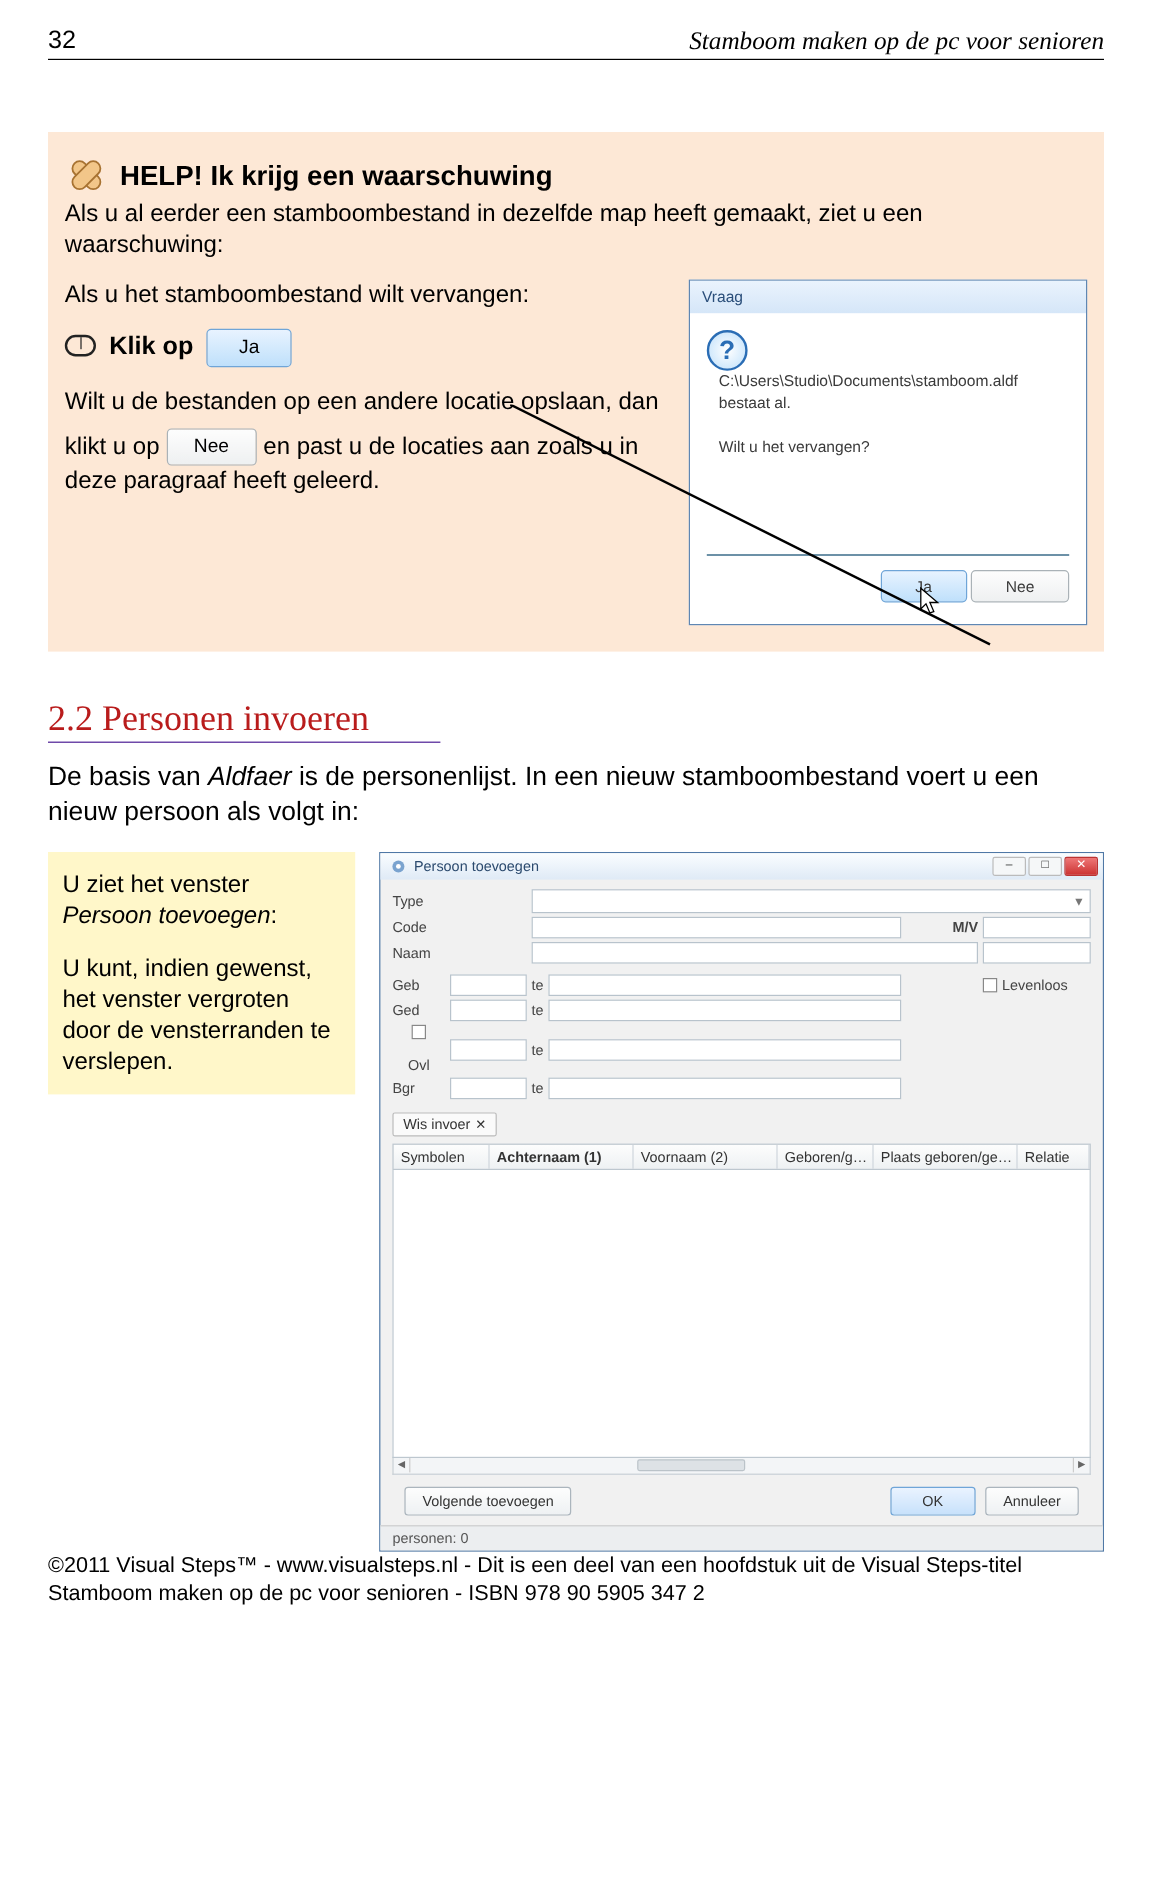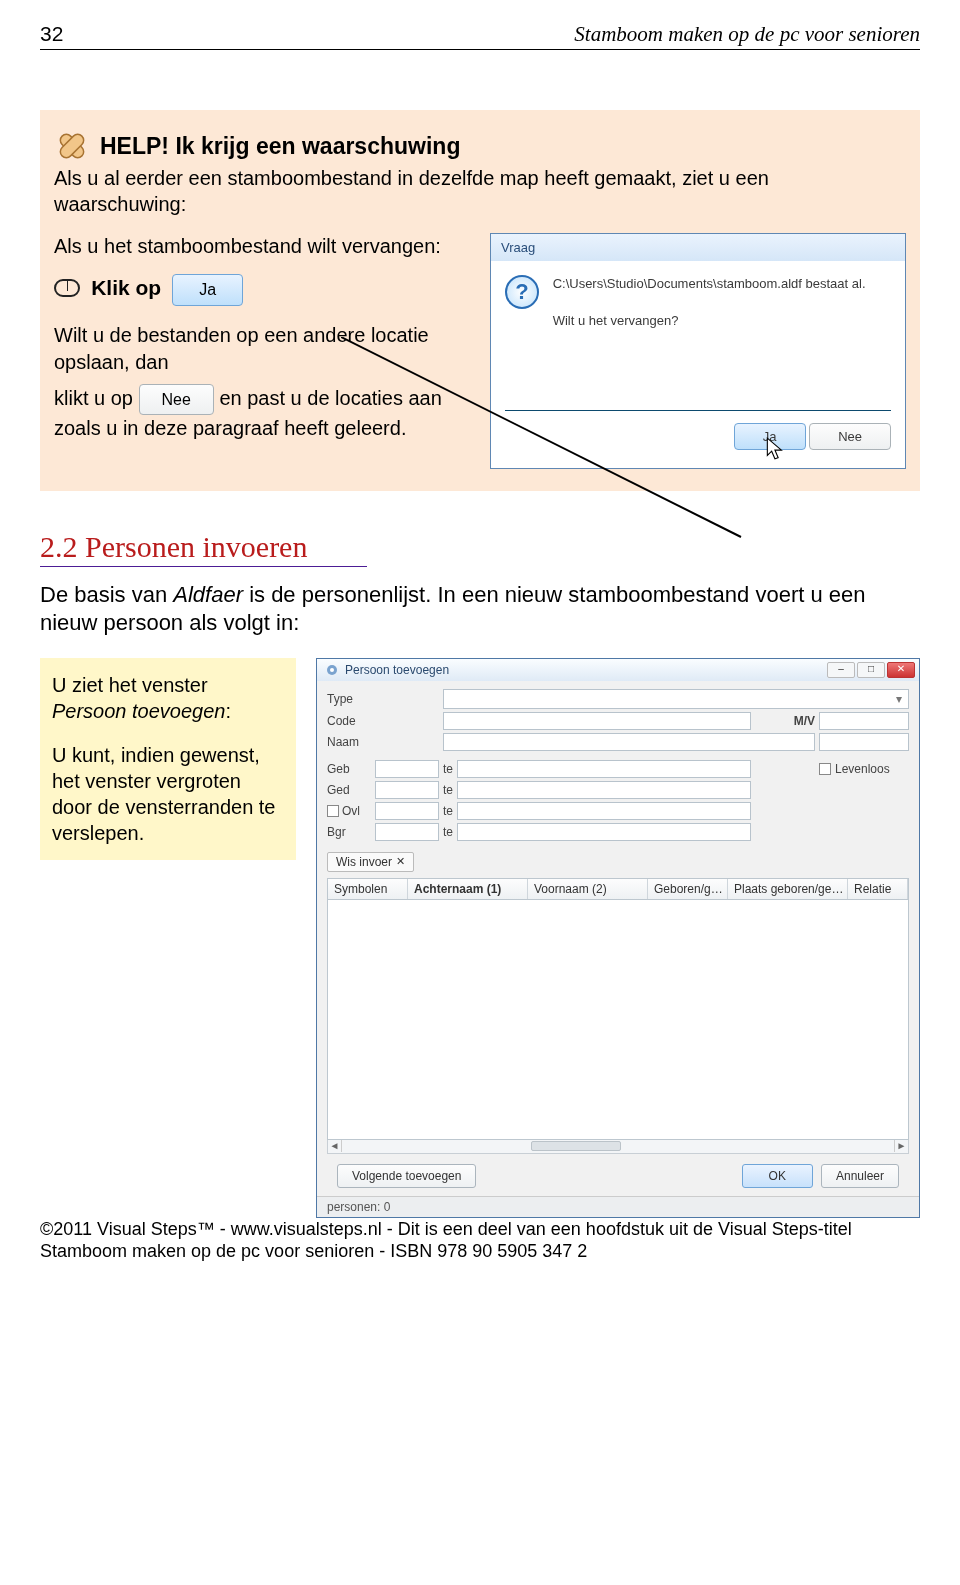--- a/index.html
+++ b/index.html
@@ -15,21 +15,21 @@
   .help-title { font-size: 23px; font-weight: bold; }
   .help-text { font-size: 20px; margin-top:2px; line-height: 1.28; }
   .help-cols { display:flex; gap:18px; margin-top:16px; }
   .help-left { flex: 1; font-size:20px; line-height:1.35; }
   .mouse-icon { display:inline-block; width:26px; height:18px; border:2px solid #222; border-radius: 10px 10px 10px 10px; position:relative; vertical-align:middle; top:-2px;}
   .mouse-icon:after{content:"";position:absolute;left:50%;top:0;width:1px;height:10px;background:#222;}
   .pill-btn { display:inline-block; background: linear-gradient(#e8f3ff,#bfe0fb); border:1px solid #6fa5d8; border-radius:4px; padding:4px 26px; font-size:16px; vertical-align:middle;}
   .pill-btn-white { display:inline-block; background: linear-gradient(#fdfdfd,#eef0f1); border:1px solid #aab2b7; border-radius:4px; padding:4px 22px; font-size:16px; vertical-align:middle;}
   .klik-row { margin:14px 0 16px 0; }
   .klik-row b { font-weight:bold; font-size:21px; }
-  .dlg { width: 416px; border:1px solid #5f87b3; background:#fff; font-family:"Segoe UI",Tahoma,sans-serif; font-size:13px; color:#3a3a3a;}
+  .dlg { width: 332px; border:1px solid #5f87b3; background:#fff; font-family:"Segoe UI",Tahoma,sans-serif; font-size:13px; color:#3a3a3a;}
   .dlg-title { background:linear-gradient(#eaf3fd,#d5e6f8); padding:6px 10px; color:#2a4e7a; font-size:13px;}
   .dlg-body { padding:14px 14px 18px 14px; position:relative;}
   .qicon { display:inline-block; width:34px; height:34px; border-radius:50%; background:radial-gradient(#fff,#bfe0fb); border:2px solid #2a6db5; text-align:center; line-height:30px; color:#2a6db5; font-weight:bold; font-size:22px; vertical-align:top;}
   .dlg-msg { display:inline-block; margin-left:10px; line-height:1.4; vertical-align:top;}
   .dlg-btns { border-top:1px solid #0c4a6e; margin-top:80px; padding-top:12px; text-align:right;}
   .dlg-btns .pill-btn, .dlg-btns .pill-btn-white{ padding:5px 28px; font-size:13px;}
   .cursor-svg { position:absolute; bottom:6px; right:118px; width:22px; height:26px;}
   .pointer-line { position:absolute; top:76px; left:-150px; width:430px; height:220px; pointer-events:none;}
 
   .sec-head { margin-top:39px; font-family:Georgia,"Times New Roman",serif; color:#b91c1c; font-size:30px; border-bottom:1px solid #4c1d95; display:inline-block; padding-bottom:2px; padding-right:60px;}
@@ -199,21 +199,21 @@
           <span class="lbl">Ged</span>
           <div class="inp"></div>
           <div style="display:flex;gap:4px;align-items:center;">
               <span class="lbl">te</span>
               <div class="inp" style="flex:1"></div>
             </div>
           <span></span>
             <span></span>
         </div>
         <div class="frow">
-          <span style="display:flex;align-items:center;gap:3px;">
+          <span style="display:flex;align-items:center;gap:15px;flex-direction:column;">
               <span class="chk"></span>
               <span class="lbl">Ovl</span>
             </span>
           <div class="inp"></div>
           <div style="display:flex;gap:4px;align-items:center;">
               <span class="lbl">te</span>
               <div class="inp" style="flex:1"></div>
             </div>
           <span></span>
             <span></span>

